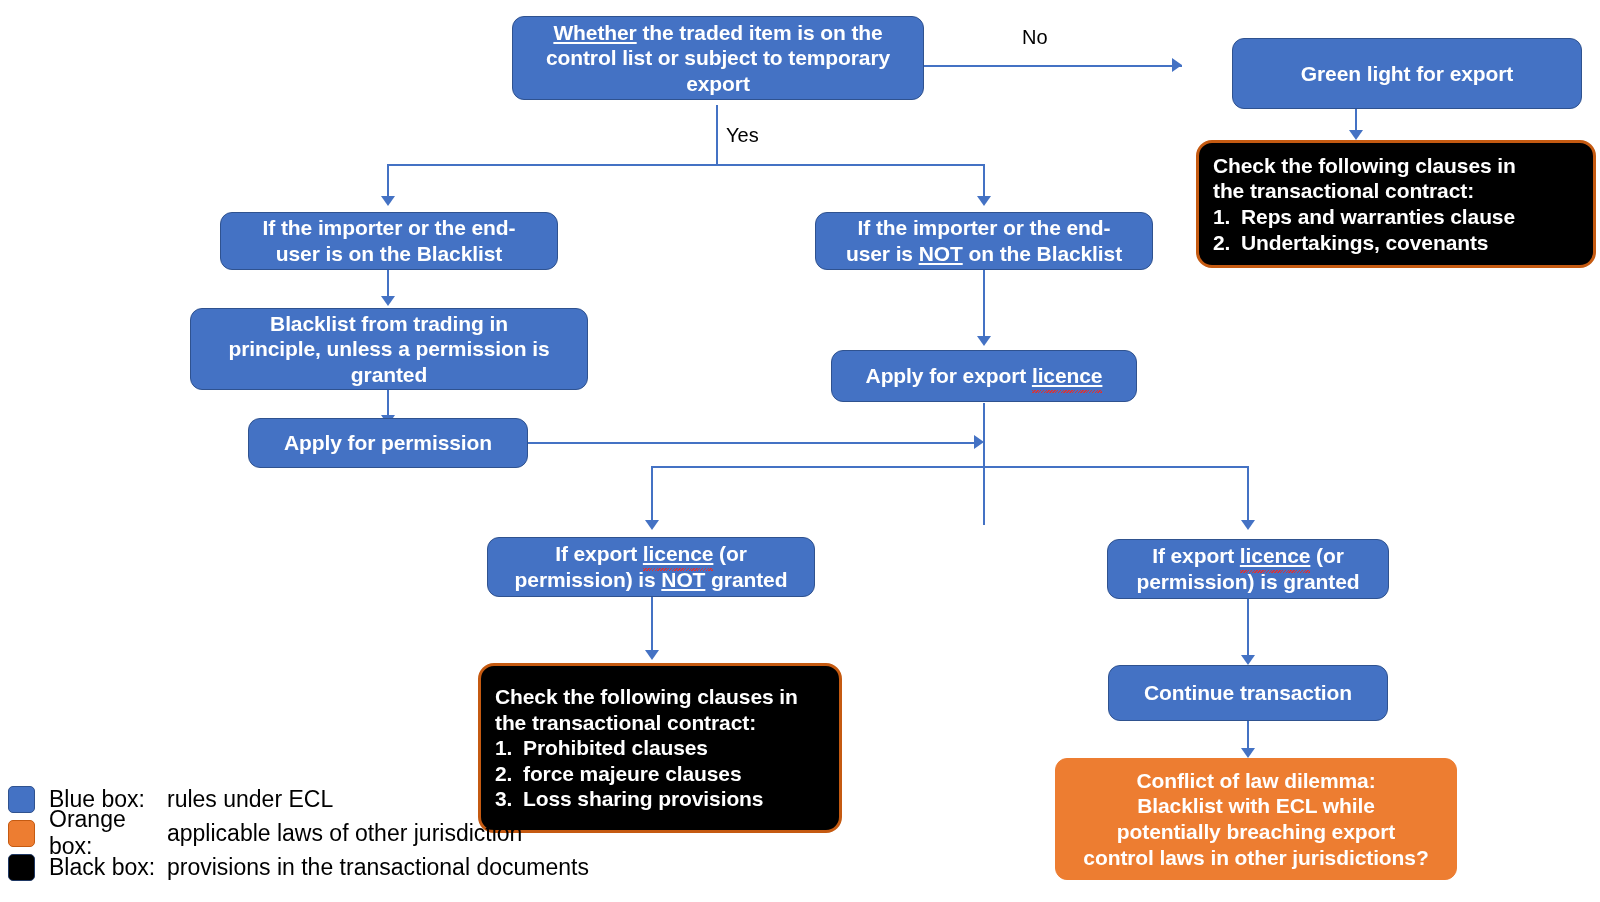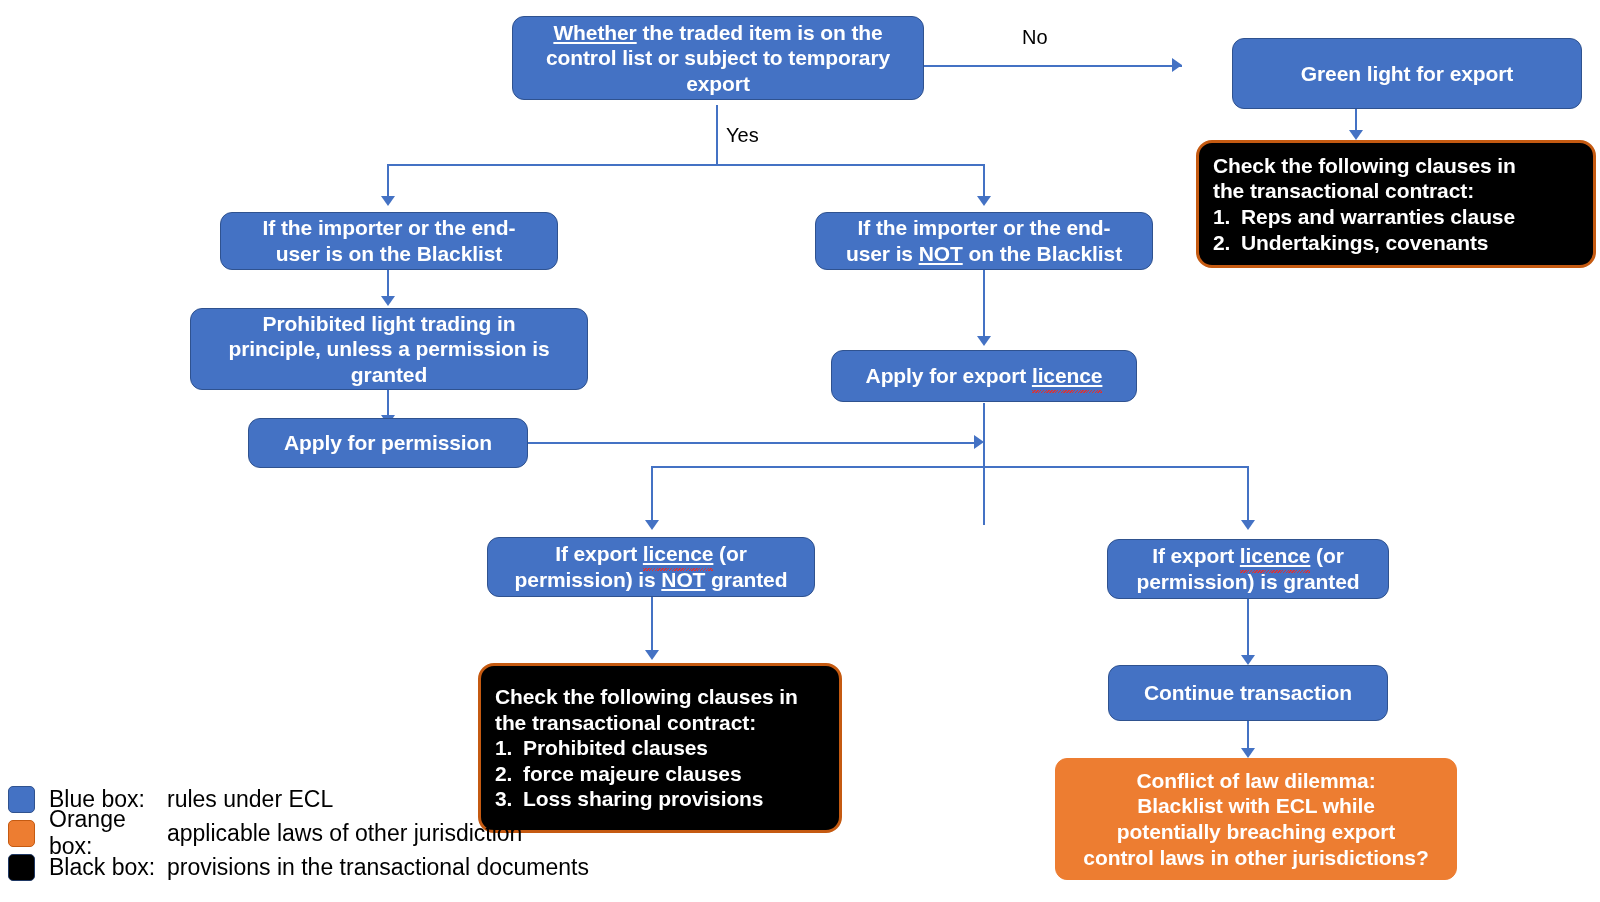--- a/index.html
+++ b/index.html
@@ -215,21 +215,21 @@
 
   <div class="node blue" style="left:220px; top:212px; width:338px; height:58px;">
     <span><span>If the importer or the end-</span><br><span>user is on the Blacklist</span></span>
   </div>
 
   <div class="node blue" style="left:815px; top:212px; width:338px; height:58px;">
     <span><span>If the importer or the end-</span><br><span>user is </span><span class="u">NOT</span><span> on the Blacklist</span></span>
   </div>
 
   <div class="node blue" style="left:190px; top:308px; width:398px; height:82px;">
-    <span><span>Prohibited light trading in</span><br><span>principle, unless a permission is</span><br><span>granted</span></span>
+    <span><span>Blacklist from trading in</span><br><span>principle, unless a permission is</span><br><span>granted</span></span>
   </div>
 
   <div class="node blue" style="left:248px; top:418px; width:280px; height:50px;">
     <span>Apply for permission</span>
   </div>
 
   <div class="node blue" style="left:831px; top:350px; width:306px; height:52px;">
     <span><span>Apply for export </span><span class="sqwrap"><span class="sq u2">licence</span></span></span>
   </div>
 

